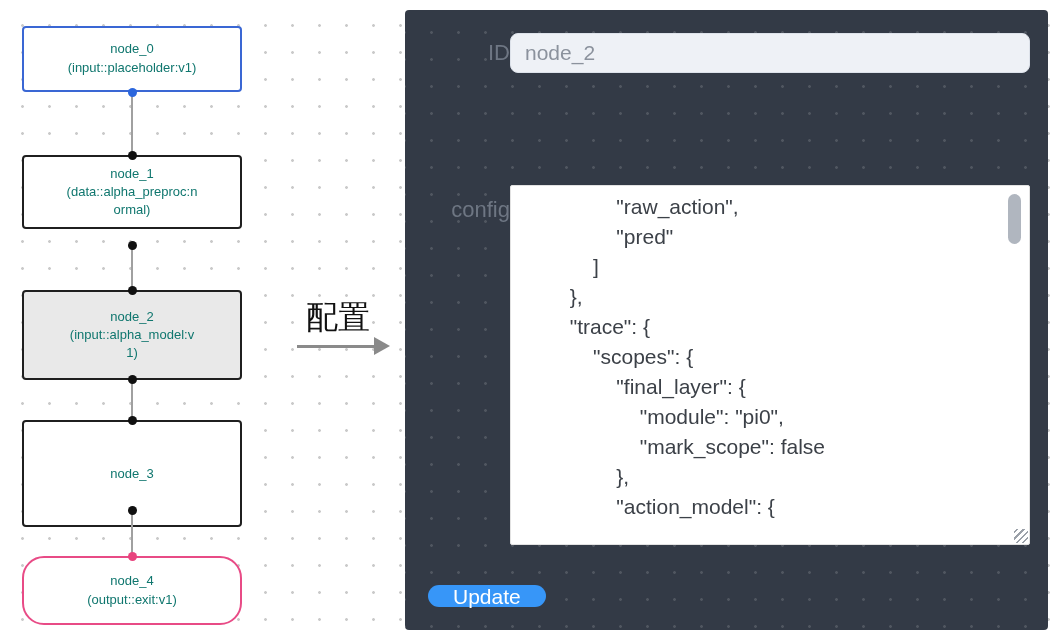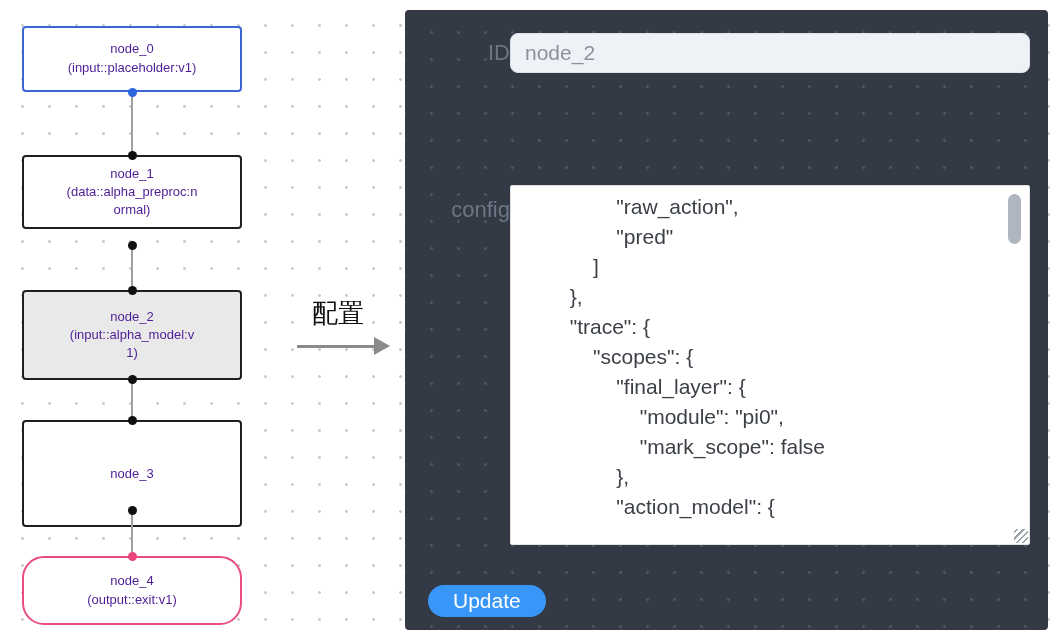--- a/index.html
+++ b/index.html
@@ -12,21 +12,21 @@
     background-position: 9px 12px;
     position: relative;
   }
 
   
   .canvas { position: absolute; left: 0; top: 0; width: 290px; height: 643px; }
   .node {
     position: absolute; left: 22px; width: 220px;
     background: #ffffff; border: 2px solid #1f1f1f; border-radius: 4px;
     display: flex; flex-direction: column; justify-content: center;
-    text-align: center; font-size: 13px; line-height: 1.35; color: #4c1d95;
+    text-align: center; font-size: 13px; line-height: 1.35; color: #0f766e;
   }
   .node .type-line { max-width: 132px; margin: 1px auto; word-break: break-all; }
   .node.n0 { top: 26px;  height: 66px; border-color: #3a67d4; }
   .node.n1 { top: 155px; height: 74px; }
   .node.n2 { top: 290px; height: 90px; background: #e9e9e9; }
   .node.n3 { top: 420px; height: 107px; }
   .node.n4 { top: 556px; height: 69px; border-color: #e84b86; border-radius: 22px; }
   .edge { position: absolute; left: 131px; width: 2px; background: #a0a0a0; }
   .edge.e0 { top: 92px;  height: 64px; }
   .edge.e1 { top: 245px; height: 46px; }
@@ -34,21 +34,21 @@
   .edge.e3 { top: 510px; height: 47px; }
   .port { position: absolute; left: 128px; width: 9px; height: 9px; border-radius: 50%; background: #101010; }
   .port.blue { background: #2b66dd; }
   .port.pink { background: #e8447e; }
   .p0b { top: 88px; }  .p1t { top: 151px; } .p1b { top: 241px; }
   .p2t { top: 286px; } .p2b { top: 375px; } .p3t { top: 416px; }
   .p3b { top: 506px; } .p4t { top: 552px; }
 
   
   .transition { position: absolute; left: 290px; top: 296px; width: 110px; }
-  .transition .t-label { text-align: center; width: 96px; font-size: 26px; color: #111; }
+  .transition .t-label { text-align: center; width: 96px; font-size: 32px; color: #111; }
   .arrow-shaft { position: absolute; left: 7px; top: 49px; width: 78px; height: 3px; background: #8a8a8a; }
   .arrow-head  { position: absolute; left: 84px; top: 41px; width: 0; height: 0;
                  border-left: 16px solid #8a8a8a; border-top: 9px solid transparent; border-bottom: 9px solid transparent; }
 
   
   .panel {
     position: absolute; left: 405px; top: 10px; width: 643px; height: 620px;
     background-color: #333a46;
     background-image: radial-gradient(circle, rgba(255,255,255,0.14) 1.3px, transparent 1.5px);
     background-size: 27px 27px; background-position: 13px 9px;
@@ -76,21 +76,21 @@
   .scroll-thumb {
     position: absolute; right: 9px; top: 9px; width: 13px; height: 50px;
     background: #b0b6bf; border-radius: 7px;
   }
   .resize-grip {
     position: absolute; right: 2px; bottom: 2px; width: 14px; height: 14px;
     background: repeating-linear-gradient(-45deg, transparent 0 3px, #9aa0a8 3px 4.5px);
     pointer-events: none;
   }
   .update-btn {
-    position: absolute; left: 23px; top: 575px; height: 32px; padding: 0 25px;
+    position: absolute; left: 23px; top: 575px; height: 22px; padding: 0 25px;
     background: #3796f8; color: #ffffff; border: none; border-radius: 16px;
     font-size: 21px; font-weight: 500; font-family: "Liberation Sans", sans-serif;
     cursor: pointer;
   }
 </style>
 </head>
 <body>
 
 <div class="canvas">
 

